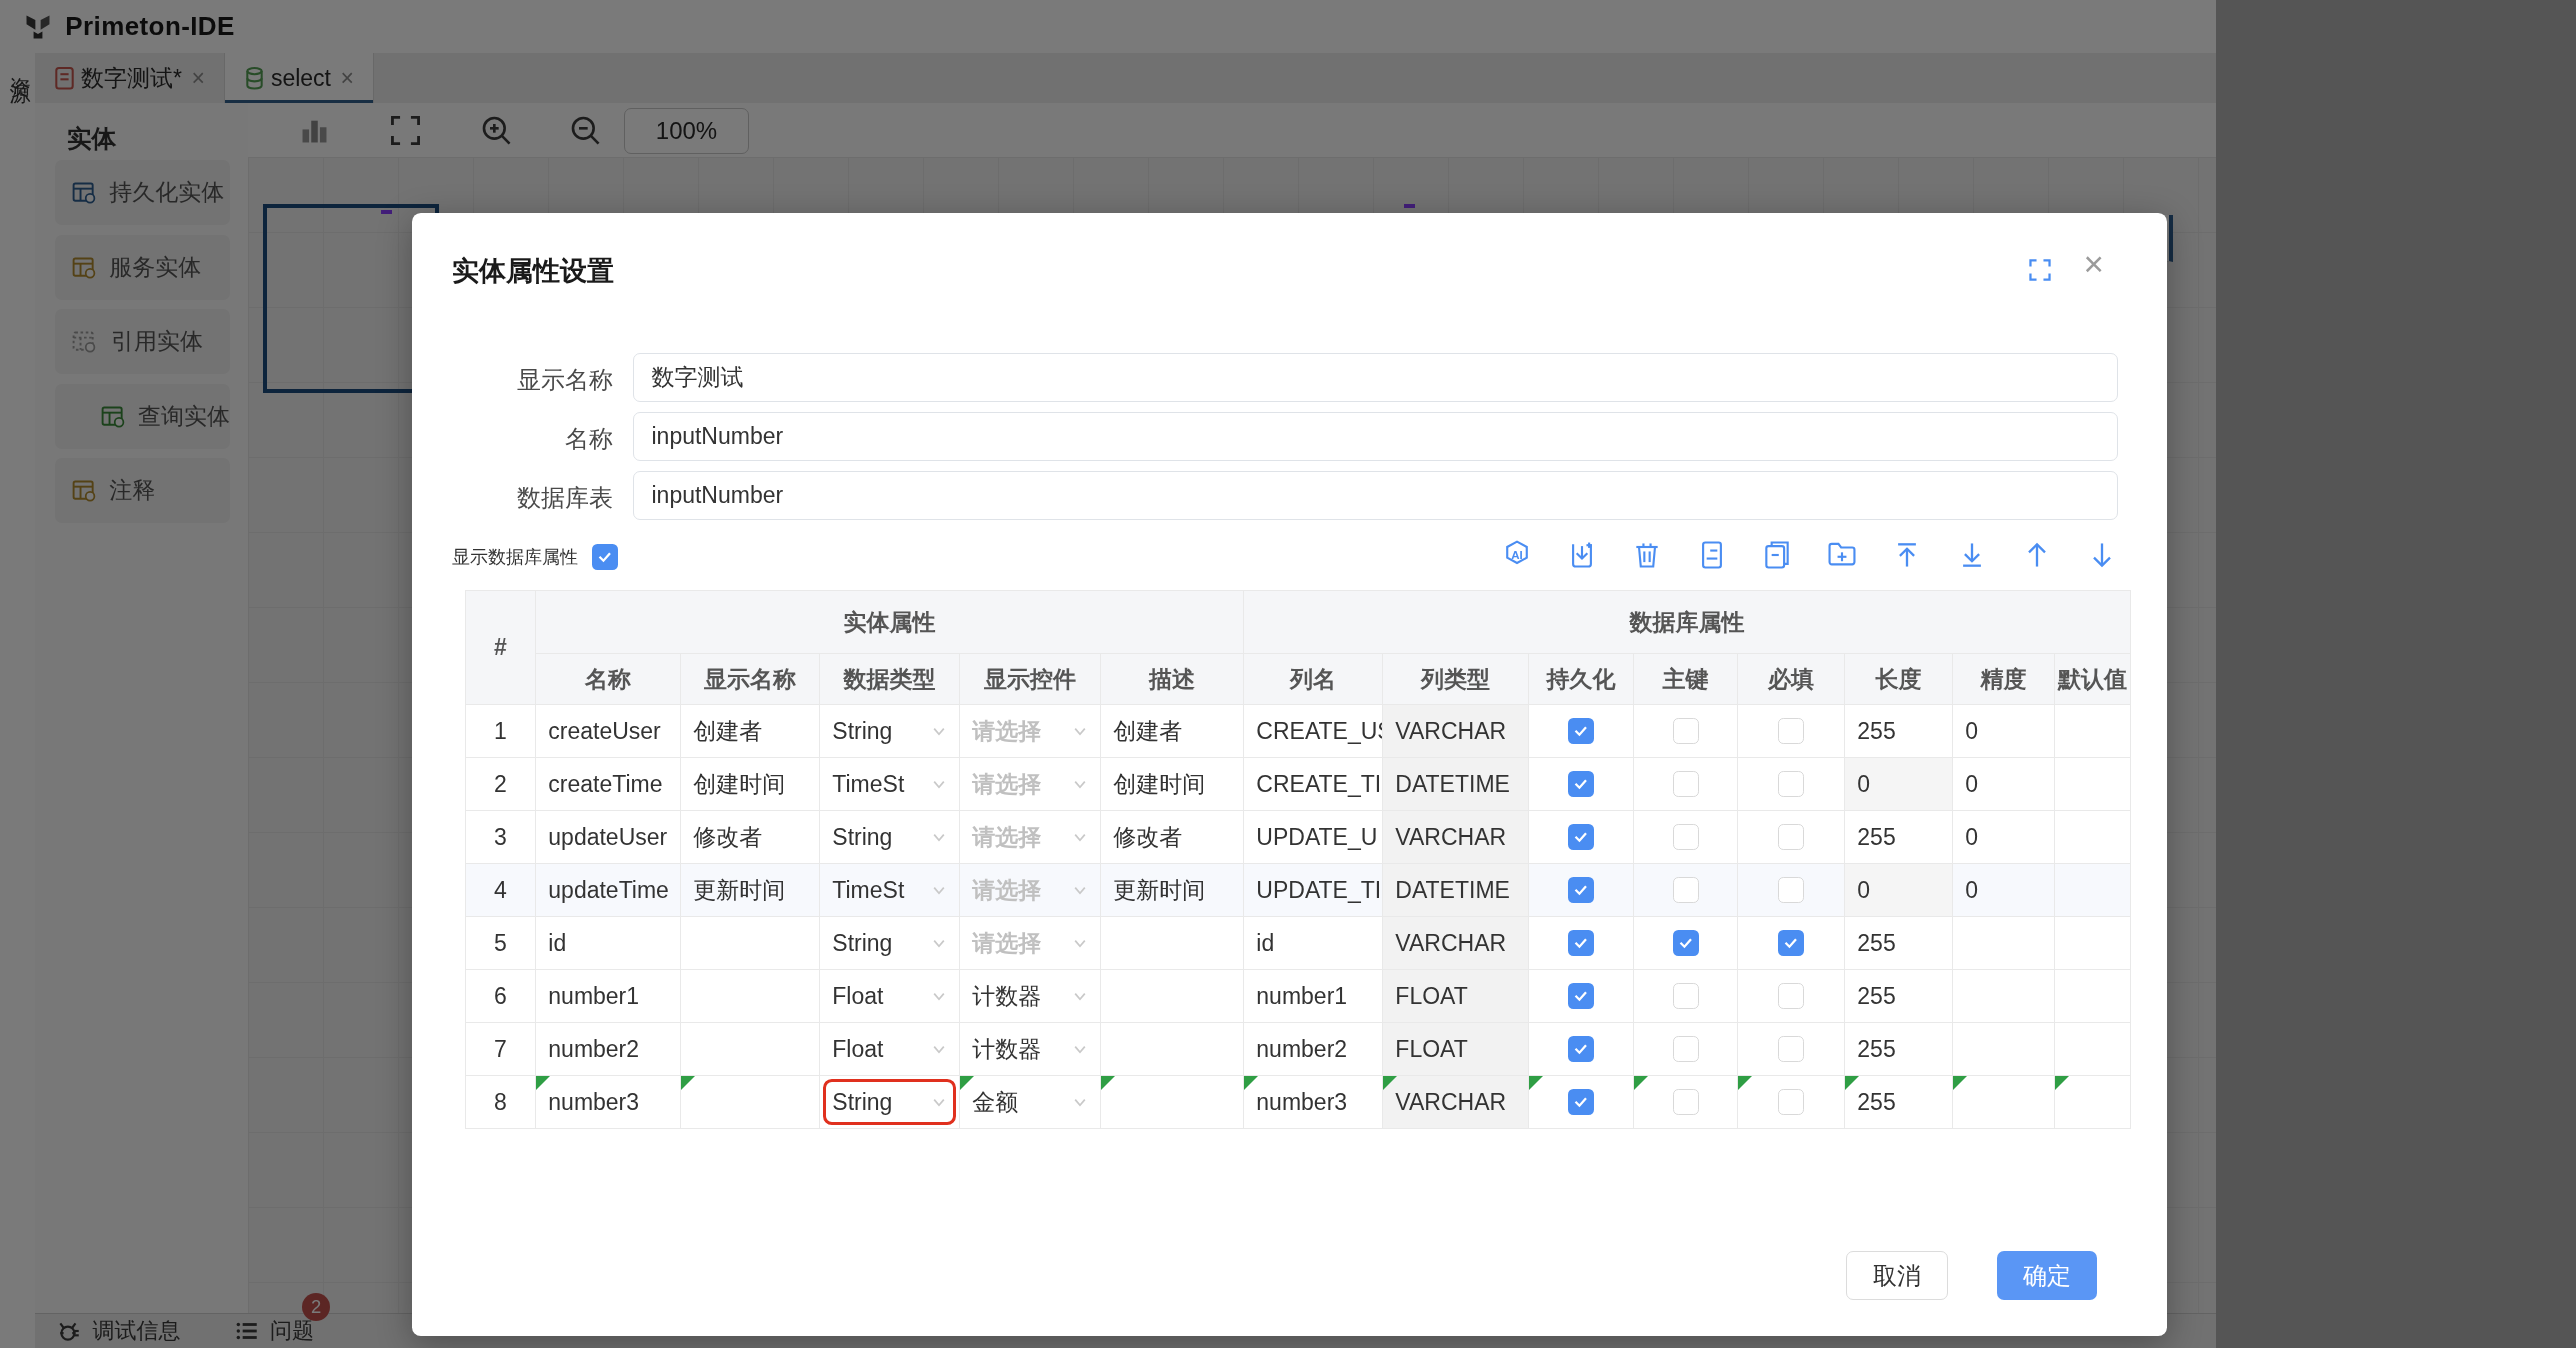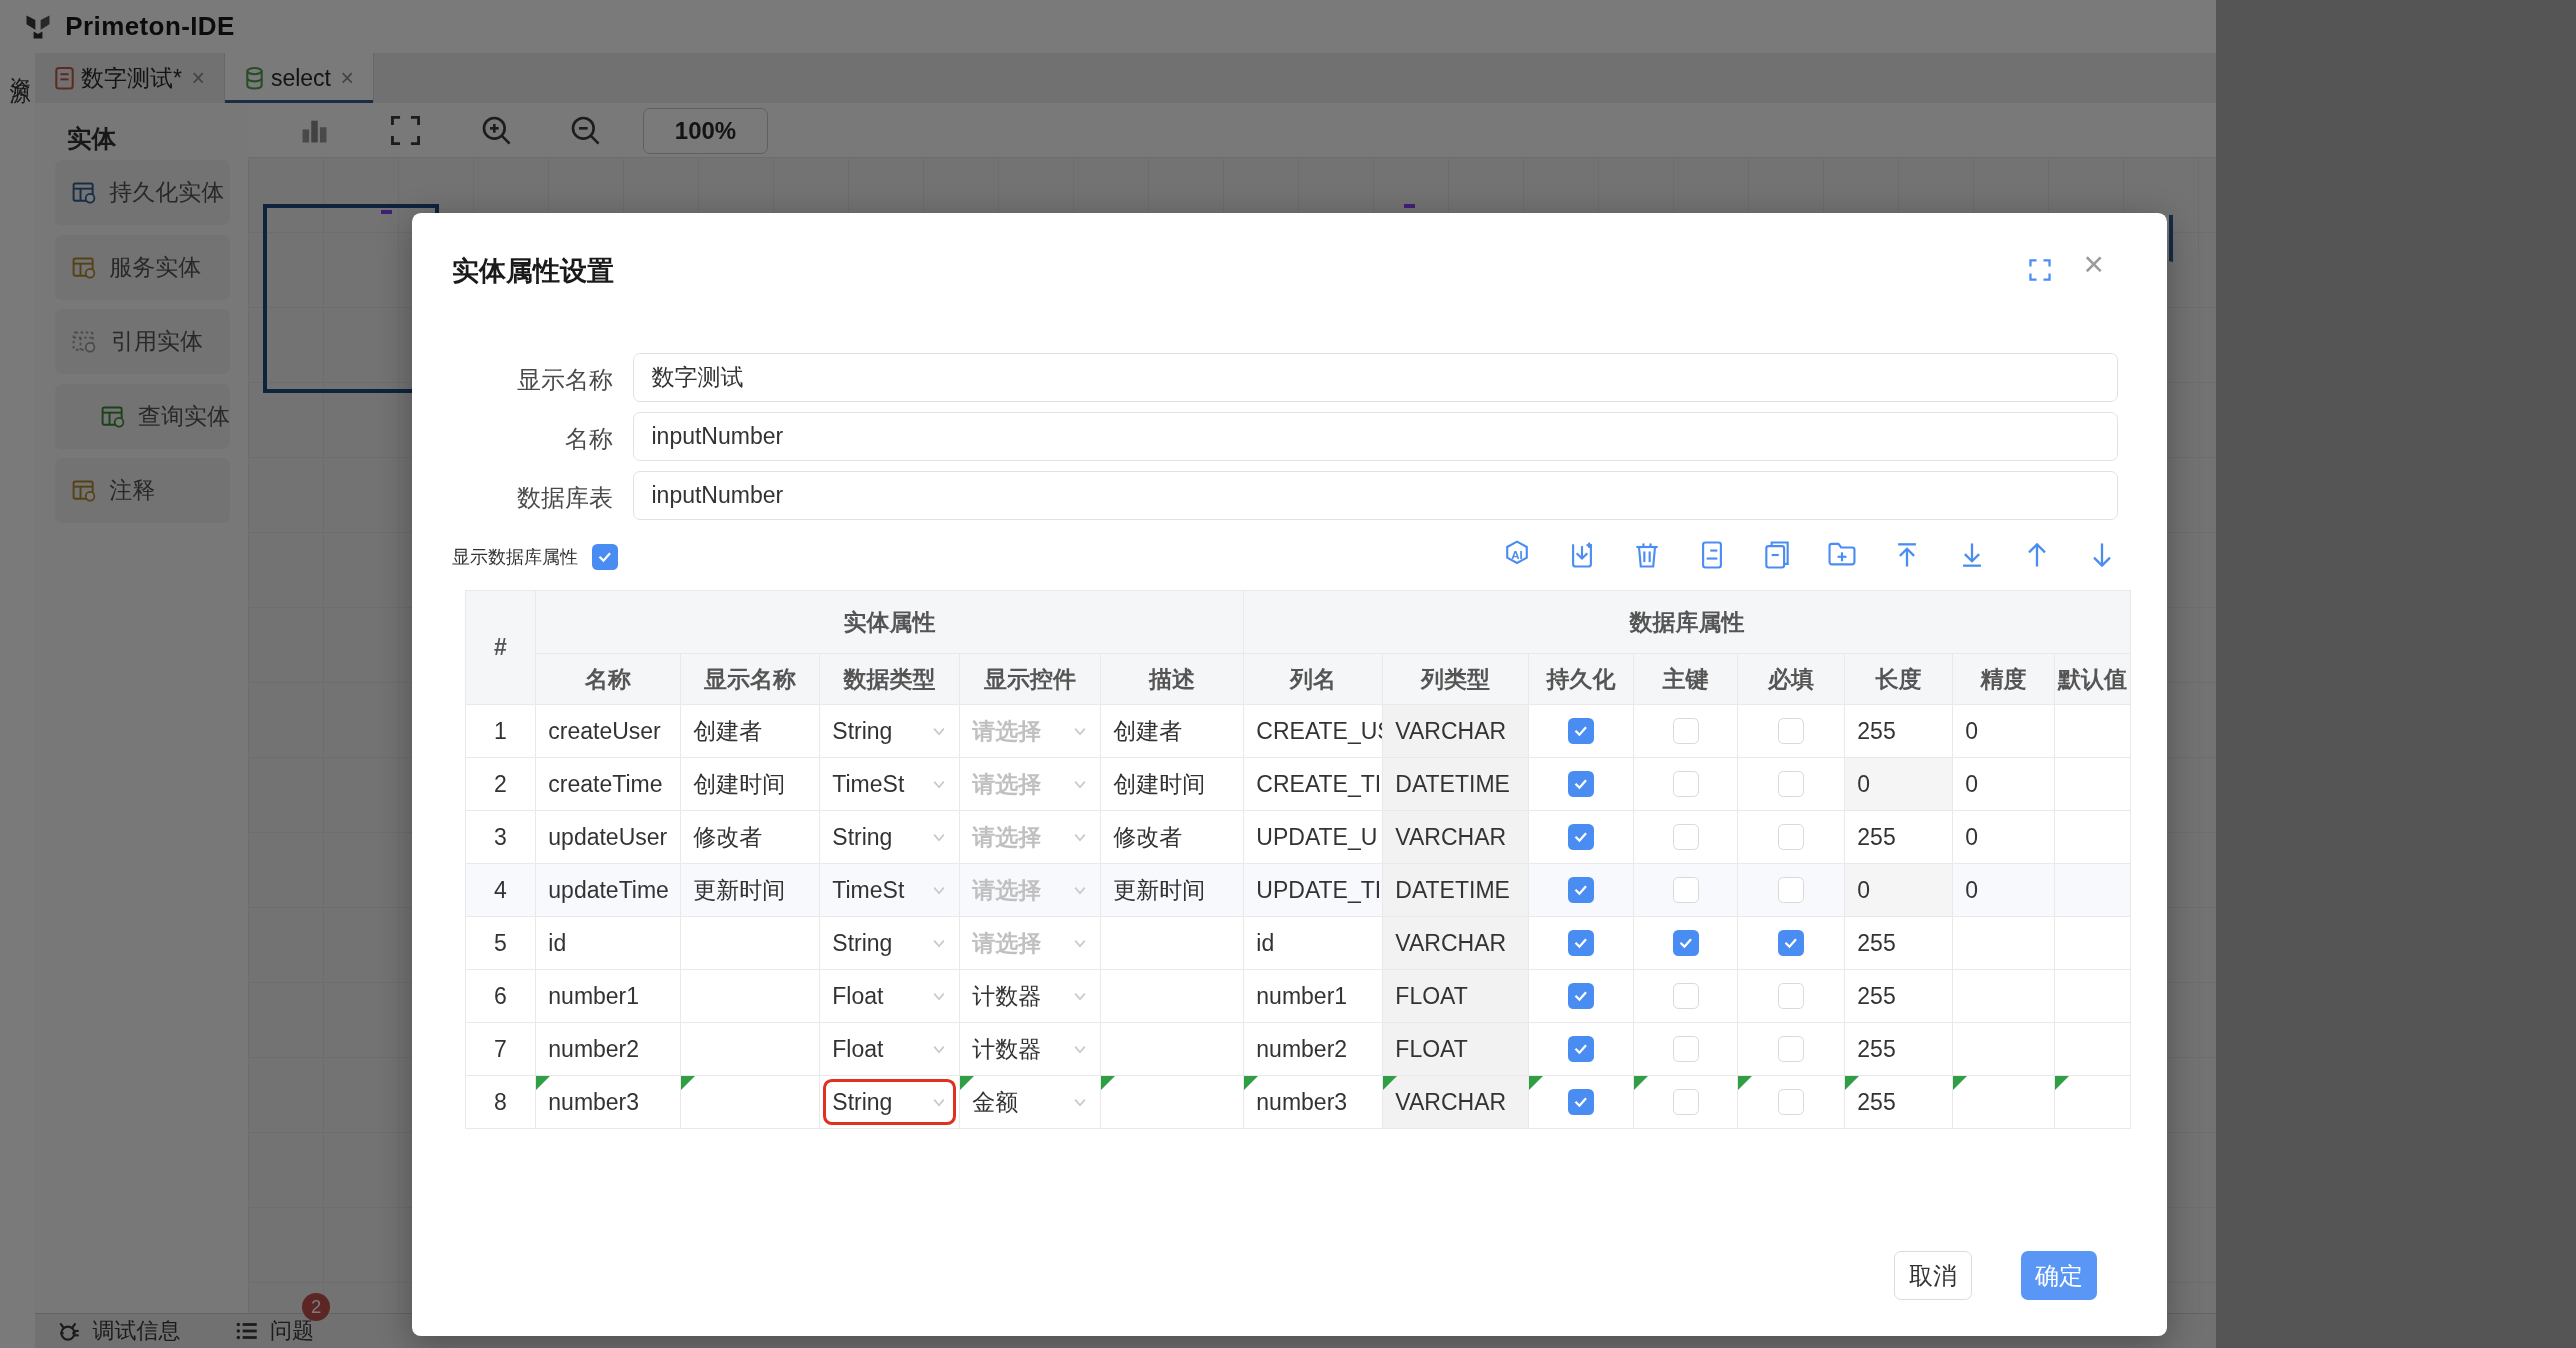--- a/index.html
+++ b/index.html
@@ -28,22 +28,22 @@
   
   .left-panel{left:35px;top:103px;width:213px;height:1210px;background:#fbfbfb;border-right:0.9px solid #e0e0e0;}
   .panel-title{position:absolute;left:32px;top:19px;font-size:24.6px;font-weight:700;color:#333;}
   .panel-item{position:absolute;left:20px;width:175px;height:65px;background:#f0f0f0;border-radius:7px;
               display:flex;align-items:center;gap:12.3px;padding-left:16px;box-sizing:border-box;font-size:23px;color:#555;}
 
   
   .canvas{left:248px;top:103px;width:2277px;height:1210px;background:#f1f1f1;}
   .canvas-toolbar{position:absolute;left:0;top:0;width:2277px;height:54px;background:#fcfcfc;border-bottom:0.9px solid #e2e2e2;}
   .ct-icon{position:absolute;top:8.8px;width:37px;height:37px;color:#6f6f6f;}
-  .zoom-box{position:absolute;left:395px;top:5.3px;width:123px;height:44px;border:0.9px solid #c9c9c9;border-radius:7px;background:#fff;
-            display:flex;align-items:center;justify-content:center;font-size:24px;color:#2b2b2b;font-weight:bold;}
+  .zoom-box{position:absolute;left:376px;top:5.3px;width:123px;height:44px;border:0.9px solid #c9c9c9;border-radius:7px;background:#fff;
+            display:flex;align-items:center;justify-content:center;font-size:24px;color:#2b2b2b;}
   .grid{position:absolute;left:0;top:54px;width:2277px;height:1156px;
         background-image:linear-gradient(#e3e3e3 0.9px,transparent 0.9px),linear-gradient(90deg,#e3e3e3 0.9px,transparent 0.9px);
         background-size:75px 75px;}
   .sel-rect{position:absolute;left:15px;top:47px;width:168px;height:181px;border:4.4px solid #1d4d7d;}
   .ent-row{position:absolute;height:47px;background:#fff;border-left:4.4px solid #2e5e90;border-right:4.4px solid #2e5e90;border-bottom:0.9px solid #ddd;
            display:flex;align-items:center;font-size:22px;box-sizing:border-box;padding:0 12.3px;}
   .ent-row .rname{color:#24303c;font-weight:600;}
   .ent-row .rtype{margin-left:auto;color:#a9a9a9;}
   .rel-icon{width:23px;height:23px;background:#7b2e8e;border-radius:3.5px;color:#fff;font-size:10.5px;display:flex;align-items:center;justify-content:center;margin-right:8.8px;font-weight:700;}
   .p-dash{position:absolute;width:10.5px;height:3.5px;background:#8a3ffc;}
@@ -102,21 +102,21 @@
   .gray-cell{background:#f2f2f2;color:#b9b9b9;}
   .dis-cell{background:#f5f5f5;color:#b5b5b5;}
   .rowhl{background:#f7f9fd;}
   .mod:before{content:'';position:absolute;left:0;top:0;border:7px solid #2f9e44;border-right-color:transparent;border-bottom-color:transparent;z-index:2;}
   .redring{position:absolute;left:2.6px;top:2.6px;right:2.6px;bottom:2.6px;border:3.5px solid #e0301e;border-radius:8.8px;pointer-events:none;z-index:3;}
 
   .df-row{position:absolute;left:53px;top:917px;display:flex;align-items:center;gap:14px;}
   .df-label{font-size:24px;color:#333;}
   .df-select{width:289px;height:49px;border:1.8px solid #dfe3e8;border-radius:7px;box-sizing:border-box;display:flex;align-items:center;justify-content:space-between;padding:0 16px;font-size:23px;}
   .m-footer{position:absolute;right:70px;top:1038px;display:flex;gap:49px;}
-  .btn{height:49px;border-radius:7px;font-size:24px;display:flex;align-items:center;justify-content:center;padding:0 14px;box-sizing:border-box;}
+  .btn{height:49px;border-radius:7px;font-size:24px;display:flex;align-items:center;justify-content:center;padding:0 26px;box-sizing:border-box;}
   .btn.cancel{border:1.8px solid #dcdcdc;background:#fff;color:#333;}
   .btn.ok{background:#5a96f5;color:#fff;}
 
   
   .ai-fab{left:2495px;top:1112px;width:114px;height:81px;background:#fdfdff;border-radius:40px;z-index:30;
           box-shadow:0 5.3px 17.5px rgba(60,70,160,.25);display:flex;align-items:center;}
   .ai-ring{width:54px;height:54px;margin-left:10.5px;border-radius:50%;
            background:linear-gradient(135deg,#3bb3e8,#5a5ae8,#7a3be8);display:flex;align-items:center;justify-content:center;}
   .ai-inner{width:44px;height:44px;border-radius:50%;background:#f6f7ff;display:flex;align-items:center;justify-content:center;
             font-weight:700;font-size:22px;color:#4a55d8;}

